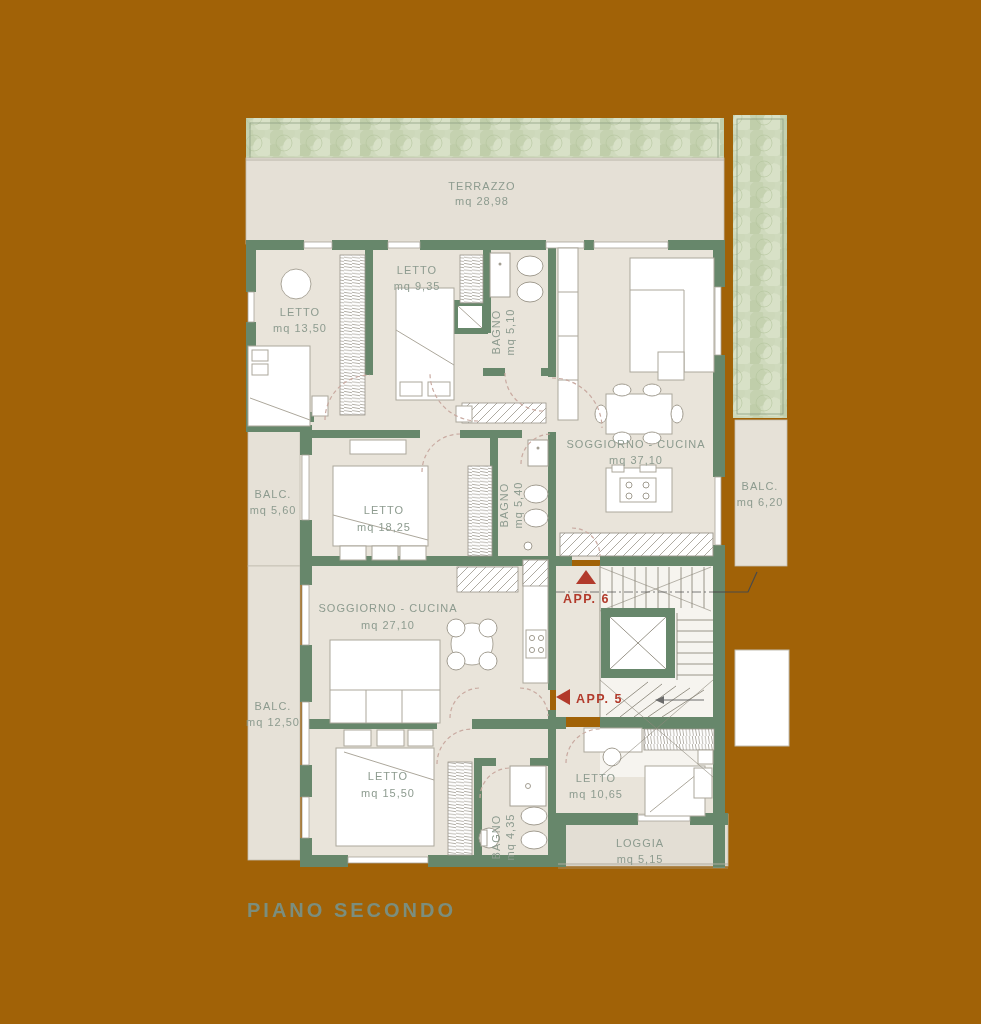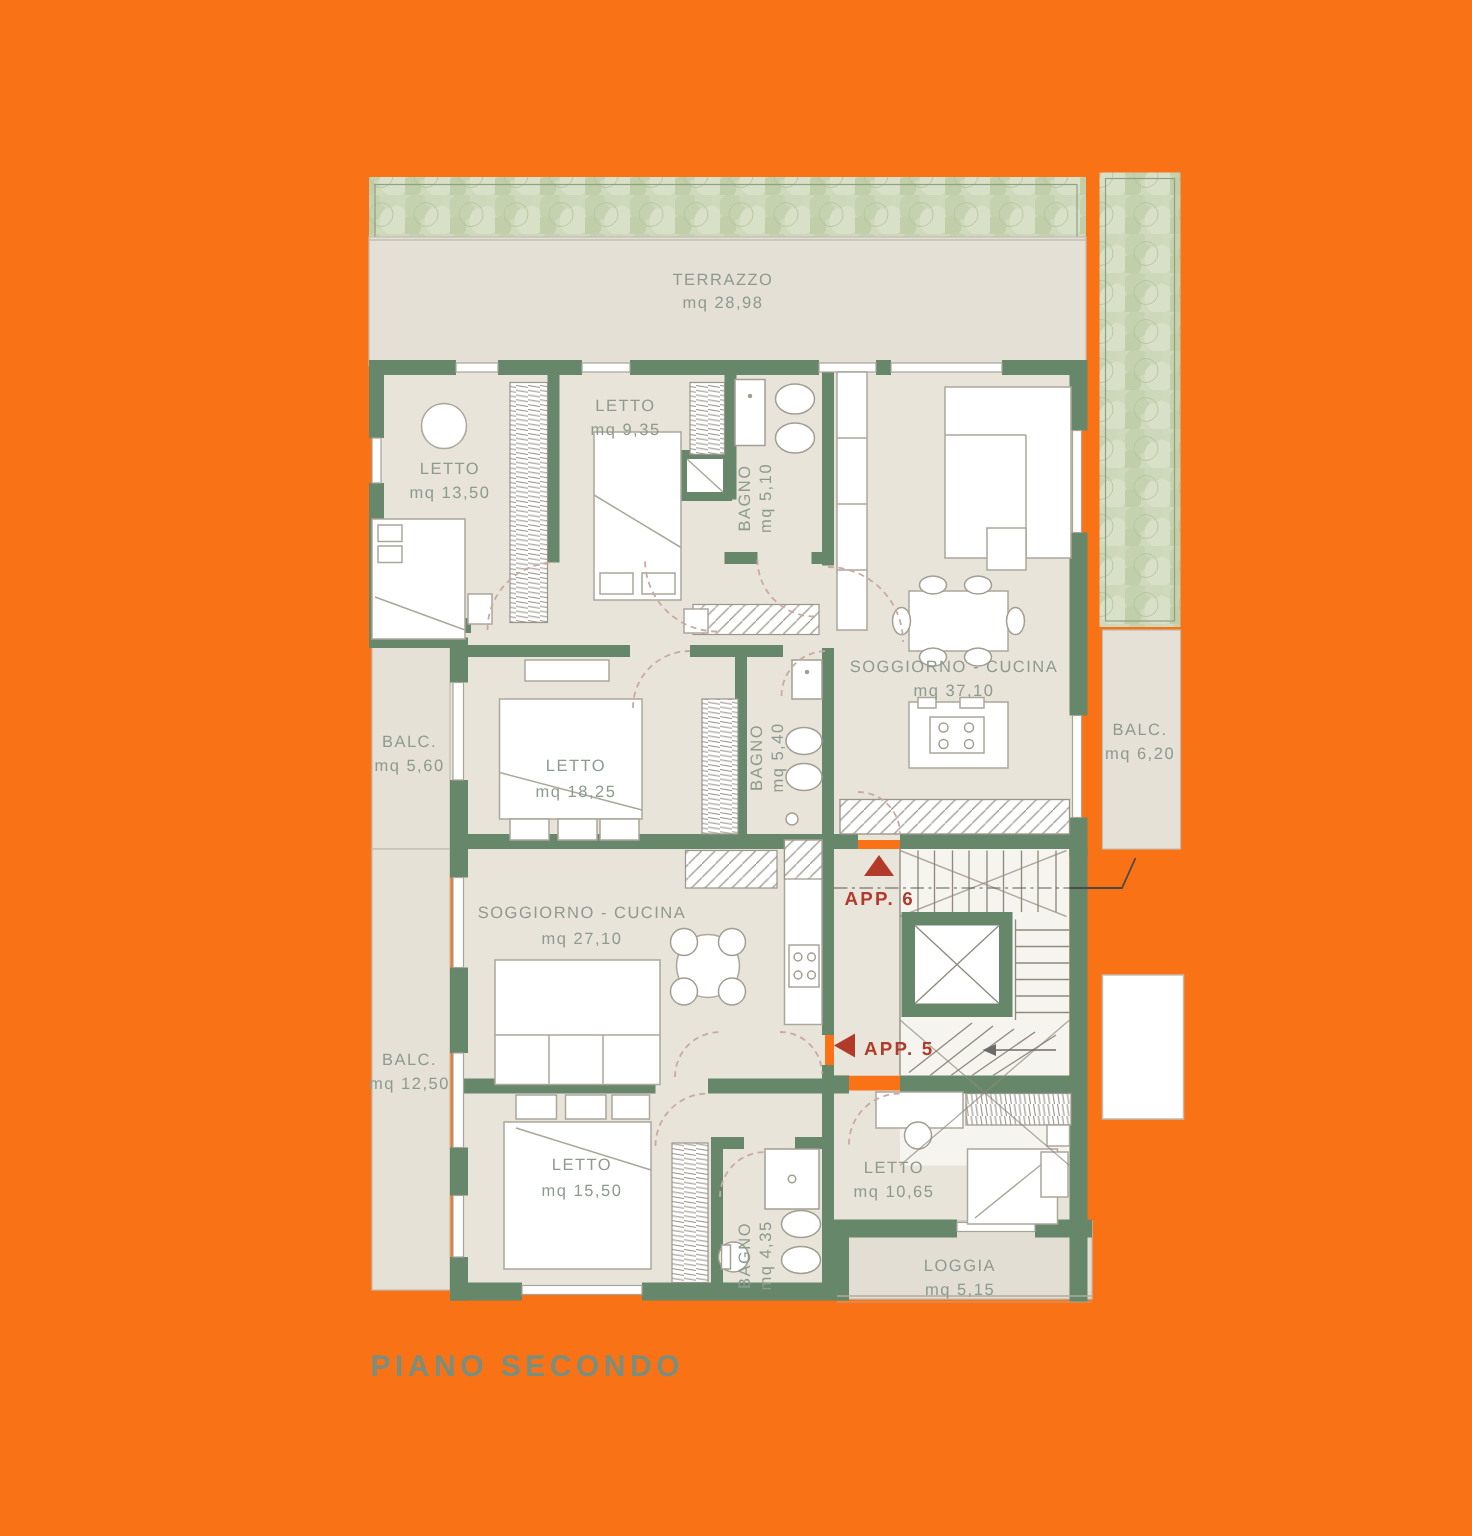--- a/index.html
+++ b/index.html
@@ -1,16 +1,16 @@
 <!DOCTYPE html>
 <html><head>
 <meta charset="utf-8">
 <style>
   html,body{margin:0;padding:0;background:#ffffff;}
-  .page{position:relative;width:981px;height:1024px;background:#f97316;overflow:hidden;
+  .page{position:relative;width:981px;height:1024px;background:#a16207;overflow:hidden;
         font-family:"Liberation Sans", sans-serif;}
   svg{position:absolute;left:0;top:0;}
   text{font-family:"Liberation Sans", sans-serif;}
   .room-name, .room-area{fill:#8d9b8f;font-size:11px;letter-spacing:1px;}
   .plan-title{fill:#7b8e7e;font-size:20px;font-weight:bold;letter-spacing:3px;}
   .app-label{fill:#b23a2b;font-size:12.5px;font-weight:bold;letter-spacing:1.5px;}
   .furn{fill:#ffffff;stroke:#aca79b;stroke-width:1;}
   .furnline{stroke:#aca79b;stroke-width:1;fill:none;}
   .fix{fill:#ffffff;stroke:#a39e92;stroke-width:1;}
   .doorarc{fill:none;stroke:#c9aaa1;stroke-width:1.2;stroke-dasharray:4 3;}

